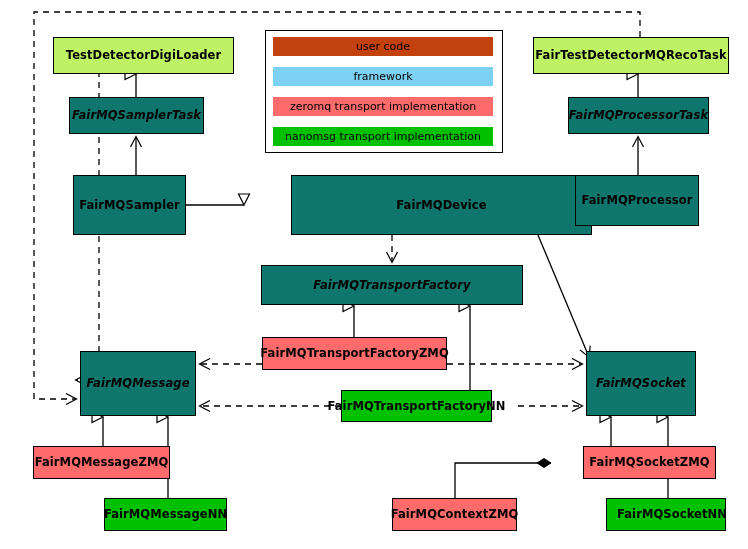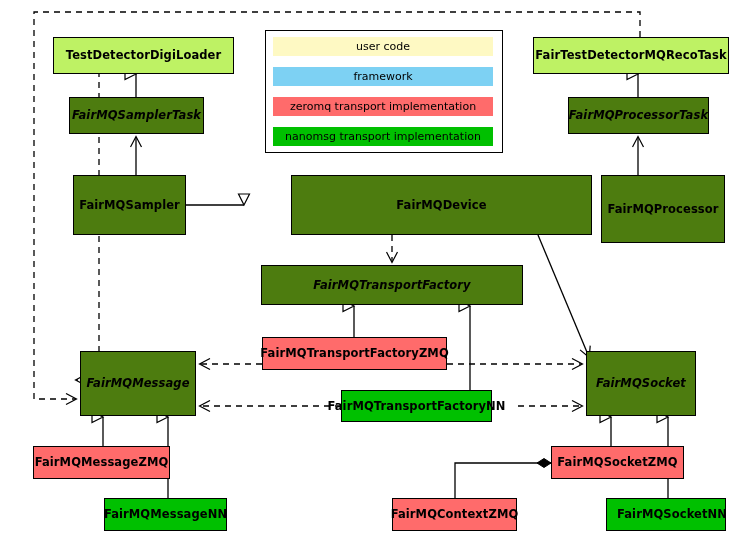--- a/index.html
+++ b/index.html
@@ -33,21 +33,21 @@
     text-align: center;
     font-size: 11.5px;
     font-weight: bold;
     color: #000000;
     line-height: 1.1;
     letter-spacing: 0.1px;
     z-index: 3;
   }
   .node.abstract { font-style: italic; }
   .usercode   { background: #bef264; }
-  .framework  { background: #4d7c0f; }
+  .framework  { background: #0f766e; }
   .zeromq     { background: #FF6B6B; }
   .nanomsg    { background: #00C000; }
 
   #legend-box {
     position: absolute;
     box-sizing: border-box;
     border: 1.5px solid #000000;
     background: #ffffff;
     z-index: 4;
   }
@@ -121,45 +121,45 @@
 
       <line x1="611" y1="446" x2="611" y2="417" marker-end="url(#hollowtri-up)"></line>
 
       <line x1="668" y1="498" x2="668" y2="417" marker-end="url(#hollowtri-up)"></line>
 
       <path d="M551,463 L455,463 L455,498" marker-start="url(#diamond)"></path>
     </g>
   </svg>
 
   <div id="legend-box" style="left:265px; top:30px; width:238px; height:123px;">
-    <div class="legend-row" style="top:6px;  background:#fef9c3;">
+    <div class="legend-row" style="top:6px;  background:#c2410c;">
       <span>user code</span>
     </div>
     <div class="legend-row" style="top:36px; background:#7DD1F3;">
       <span>framework</span>
     </div>
     <div class="legend-row" style="top:66px; background:#FF6B6B;">
       <span>zeromq transport implementation</span>
     </div>
     <div class="legend-row" style="top:96px; background:#00C000;">
       <span>nanomsg transport implementation</span>
     </div>
   </div>
 
   <div class="node usercode" style="left:53px;  top:37px;  width:181px; height:37px;">TestDetectorDigiLoader</div>
   <div class="node usercode" style="left:533px; top:37px;  width:196px; height:37px;">FairTestDetectorMQRecoTask</div>
   <div class="node framework abstract" style="left:69px;  top:97px;  width:135px; height:37px;">FairMQSamplerTask</div>
   <div class="node framework abstract" style="left:568px; top:97px;  width:141px; height:37px;">FairMQProcessorTask</div>
   <div class="node framework" style="left:73px;  top:175px; width:113px; height:60px;">FairMQSampler</div>
   <div class="node framework" style="left:243px; top:175px; width:301px; height:60px;margin-left:48px;">FairMQDevice</div>
-  <div class="node framework" style="left:601px; top:175px; width:124px; height:68px;">FairMQProcessor</div>
+  <div class="node framework" style="left:575px; top:175px; width:124px; height:51px;">FairMQProcessor</div>
   <div class="node framework abstract" style="left:261px; top:265px; width:262px; height:40px;">FairMQTransportFactory</div>
   <div class="node zeromq" style="left:262px; top:337px; width:185px; height:33px;">FairMQTransportFactoryZMQ</div>
   <div class="node nanomsg" style="left:341px; top:390px; width:151px; height:32px;">FairMQTransportFactoryNN</div>
   <div class="node framework abstract" style="left:80px;  top:351px; width:116px; height:65px;">FairMQMessage</div>
   <div class="node framework abstract" style="left:586px; top:351px; width:110px; height:65px;">FairMQSocket</div>
   <div class="node zeromq" style="left:33px;  top:446px; width:137px; height:33px;">FairMQMessageZMQ</div>
   <div class="node nanomsg" style="left:104px; top:498px; width:123px; height:33px;">FairMQMessageNN</div>
-  <div class="node zeromq" style="left:551px; top:446px; width:133px; height:33px;">FairMQSocketZMQ</div>
+  <div class="node zeromq" style="left:583px; top:446px; width:133px; height:33px;">FairMQSocketZMQ</div>
   <div class="node nanomsg" style="left:606px; top:498px; width:120px; height:33px;padding-left:12px;">FairMQSocketNN</div>
   <div class="node zeromq" style="left:392px; top:498px; width:125px; height:33px;">FairMQContextZMQ</div>
 
 </div>
 
 </body></html>

